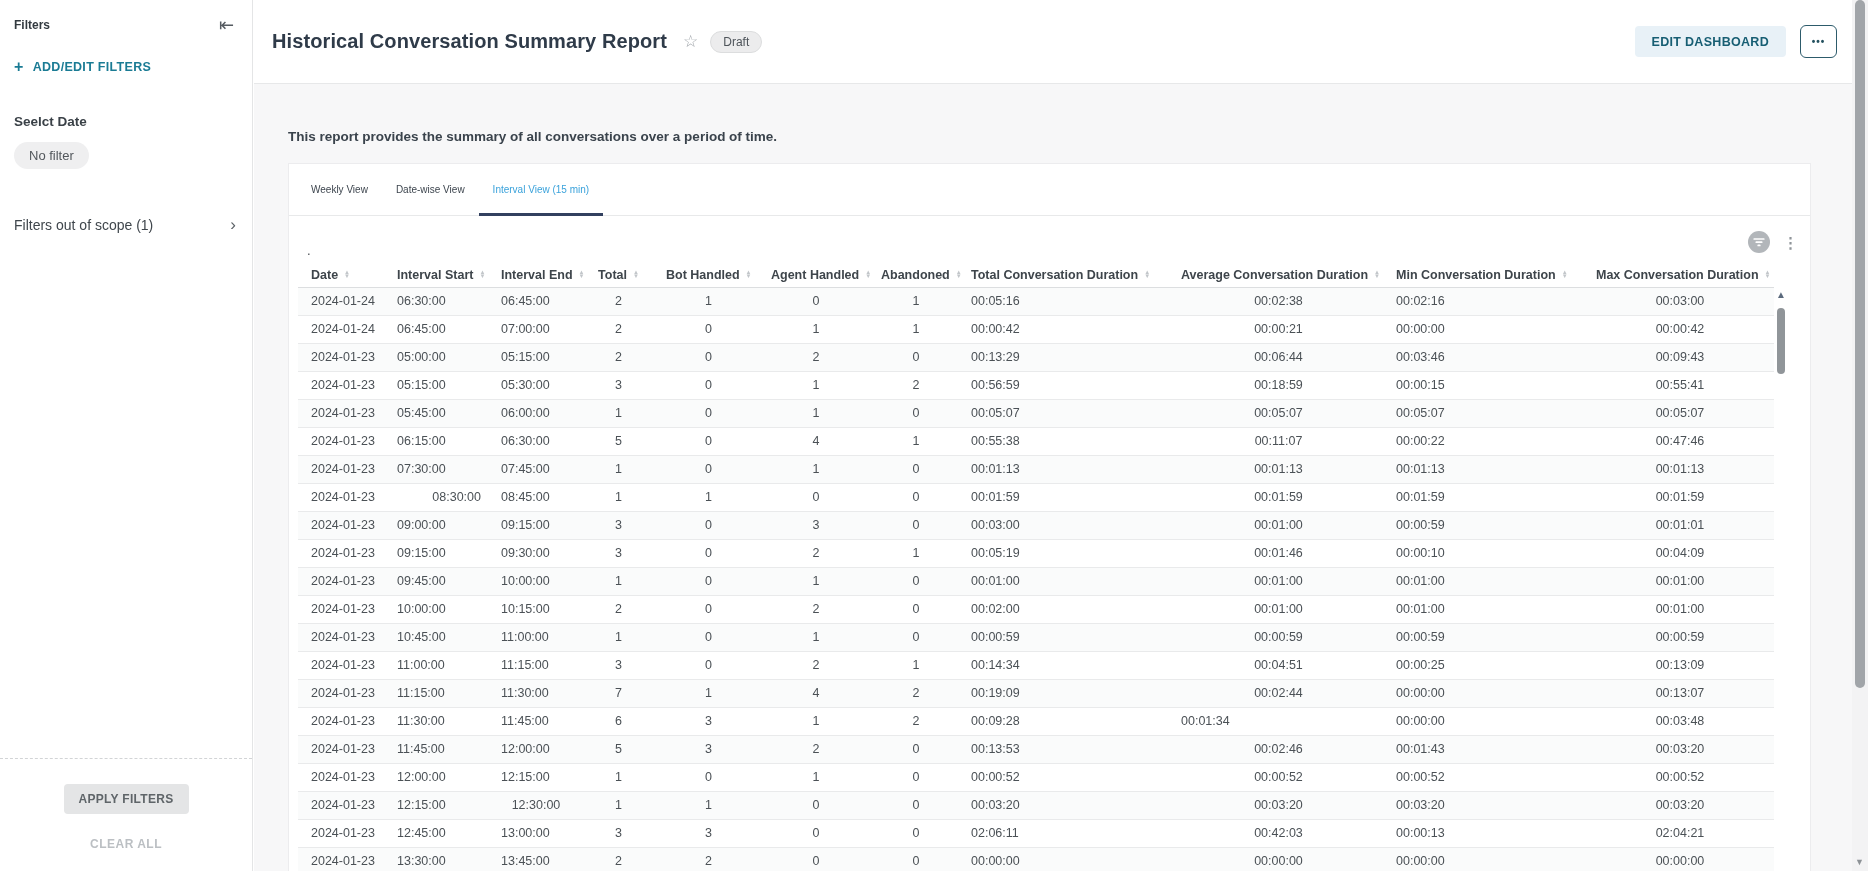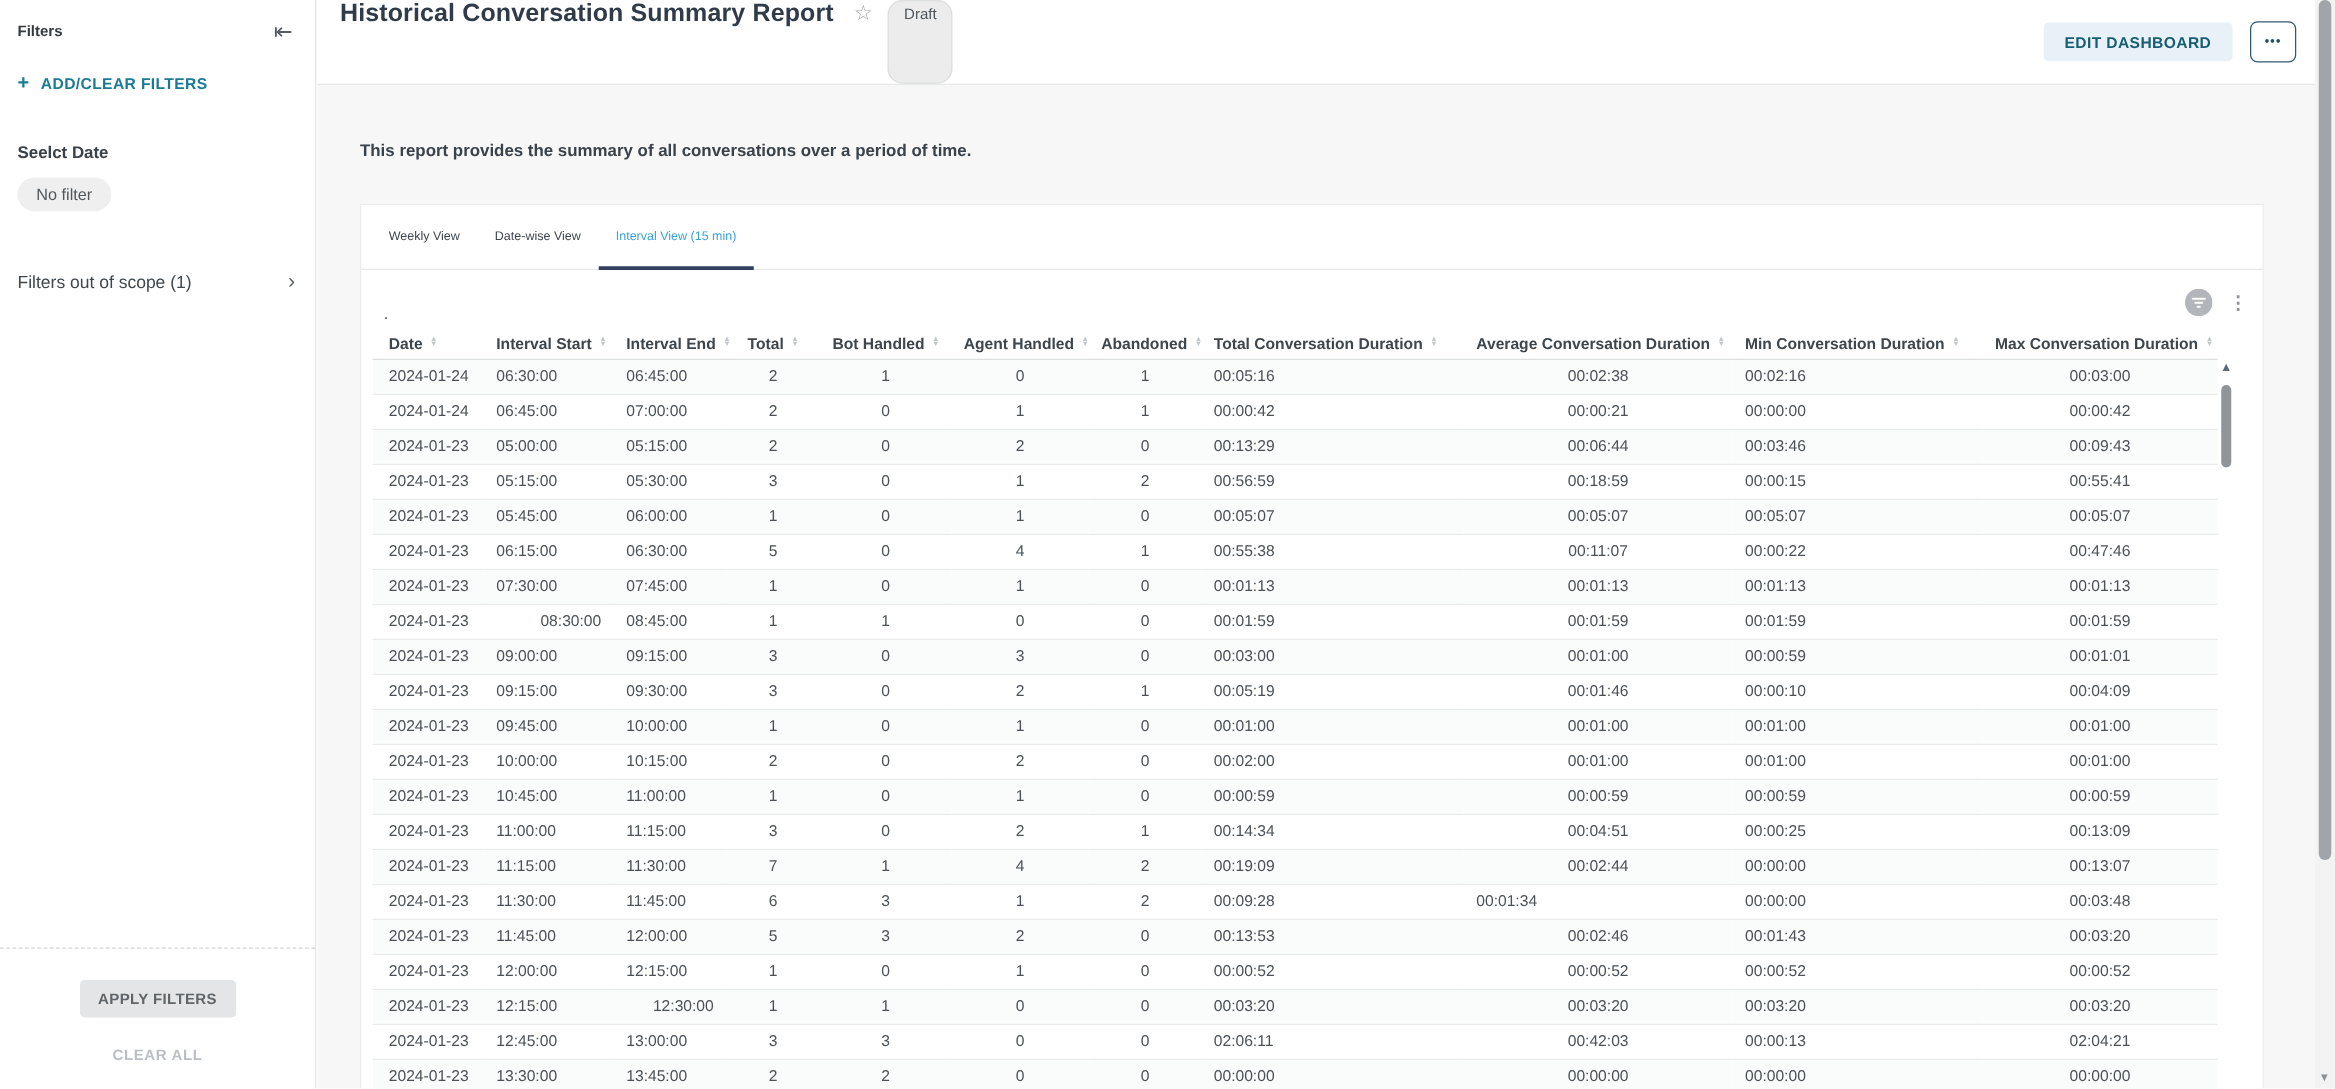--- a/index.html
+++ b/index.html
@@ -23,21 +23,21 @@
          font-size:14px; color:#3f464c; cursor:pointer; }
   .oos .chev { color:#5d6368; font-size:17px; }
   .sb-footer { position:absolute; left:0; right:0; bottom:0; height:113px;
                border-top:1px dashed #d2d4d6; text-align:center; }
   .apply-btn { margin-top:25px; width:125px; height:30px; background:#e4e5e6; border:none; border-radius:4px;
                font-family:inherit; font-size:12px; font-weight:bold; color:#5f6569; letter-spacing:.3px; cursor:pointer; }
   .clear-all { margin-top:23px; font-size:12px; font-weight:bold; color:#bbbfc3; letter-spacing:.5px; cursor:pointer; }
 
   
   .main { position:absolute; left:254px; top:0; width:1614px; height:871px; background:#f7f7f8; }
-  .topbar { height:68px; background:#fff; border-bottom:1px solid #e7e8e9; display:flex; 
+  .topbar { height:84px; background:#fff; border-bottom:1px solid #e7e8e9; display:flex; align-items:center;
             padding:0 31px 0 18px; }
   .page-title { font-size:20px; font-weight:bold; color:var(--heading-text,#2f3b49); letter-spacing:.1px; }
   .star-ic { margin-left:16px; color:#a3a8ad; font-size:17px; cursor:pointer; }
   .badge { margin-left:12px; background:#ececed; border:1px solid #dcddde; border-radius:12px;
            padding:3px 12px; font-size:12px; color:#4e545a; }
   .topbar-actions { margin-left:auto; display:flex; align-items:center; gap:14px; }
   .edit-btn { background:var(--edit-btn-bg,#e8f1f7); color:var(--edit-btn-text,#175e73); font-family:inherit;
               font-weight:bold; font-size:12.5px; letter-spacing:.3px; border:none; border-radius:4px;
               padding:0 17px; height:31px; cursor:pointer; }
   .more-btn { width:37px; height:33px; background:#fff; border:1.4px solid #2d5b6b; border-radius:6px;
@@ -86,21 +86,21 @@
 
 <div class="app">
 
   <aside class="sidebar">
     <div class="sb-head">
       <span class="sb-title">Filters</span>
       <span class="collapse-ic">⇤</span>
     </div>
     <div class="add-filters">
       <span class="plus">+</span>
-      <span>ADD/CLEAR FILTERS</span>
+      <span>ADD/EDIT FILTERS</span>
     </div>
     <div class="section-label">Seelct Date</div>
     <span class="chip">No filter</span>
     <div class="oos">
       <span>Filters out of scope (1)</span>
       <span class="chev">›</span>
     </div>
     <div class="sb-footer">
       <button class="apply-btn">APPLY FILTERS</button>
       <div class="clear-all">CLEAR ALL</div>
@@ -418,21 +418,21 @@
               <td style="text-align: center;">1</td>
               <td style="text-align: center;">0</td>
               <td style="text-align: left;">00:00:52</td>
               <td style="text-align: center;">00:00:52</td>
               <td style="text-align: left;">00:00:52</td>
               <td style="text-align: center;">00:00:52</td>
             </tr>
             <tr>
               <td style="text-align: left;">2024-01-23</td>
               <td style="text-align: left;">12:15:00</td>
-              <td style="text-align: right;">12:30:00</td>
+              <td style="text-align: center;">12:30:00</td>
               <td style="text-align: center;">1</td>
               <td style="text-align: center;">1</td>
               <td style="text-align: center;">0</td>
               <td style="text-align: center;">0</td>
               <td style="text-align: left;">00:03:20</td>
               <td style="text-align: center;">00:03:20</td>
               <td style="text-align: left;">00:03:20</td>
               <td style="text-align: center;">00:03:20</td>
             </tr>
             <tr>

